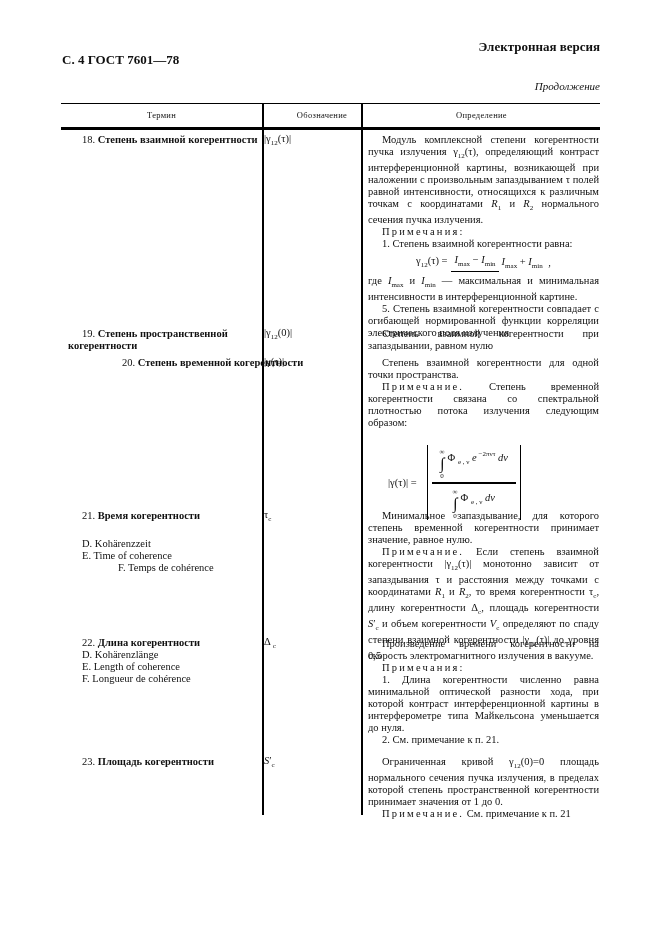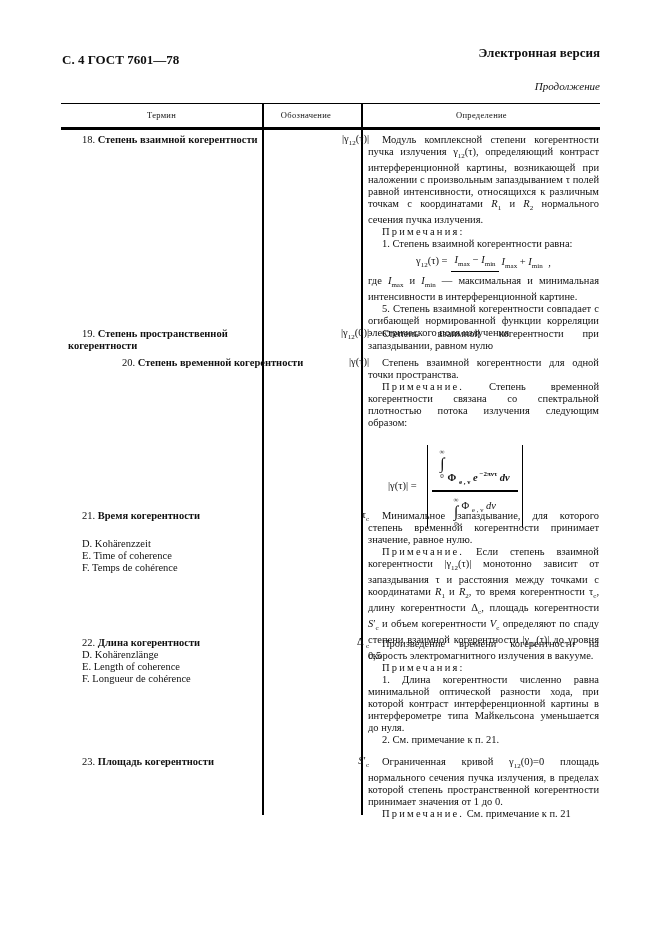--- a/index.html
+++ b/index.html
@@ -1,39 +1,39 @@
 <!DOCTYPE html>
 <html><head>
   <meta charset="utf-8">
   <style>
     html, body { margin: 0; padding: 0; background: #ffffff; }
     body {
       width: 661px; height: 936px; position: relative; overflow: hidden;
       font-family: "Liberation Serif", "DejaVu Serif", serif; color: #111;
     }
     .hdr-left { position: absolute; left: 62px; top: 52px; font-weight: bold; font-size: 13px; }
-    .hdr-right { position: absolute; right: 61px; top: 45px; font-weight: bold; font-size: 13px; }
+    .hdr-right { position: absolute; right: 61px; top: 39px; font-weight: bold; font-size: 13px; }
     .continued { position: absolute; right: 61px; top: 80px; font-style: italic; font-size: 11px; }
 
     .hline-top { position: absolute; left: 61px; width: 539px; top: 103px; height: 1px; background: #000; }
     .hline-thick { position: absolute; left: 61px; width: 539px; top: 127px; height: 3px; background: #000; }
     .vline { position: absolute; width: 2px; background: #000; top: 103px; height: 712px; }
     .vline.v1 { left: 262px; }
     .vline.v2 { left: 361px; }
 
     .colhead { position: absolute; top: 110px; font-size: 8.5px; letter-spacing: 0.3px; text-align: center; }
     .ch1 { left: 61px; width: 201px; }
-    .ch2 { left: 264px; width: 84px; }
+    .ch2 { left: 280px; width: 84px; }
     .ch3 { left: 363px; width: 237px; }
 
     .term { position: absolute; left: 68px; width: 192px; font-size: 10.5px; line-height: 12px; }
     .term .name { font-weight: bold; text-align: center; }
     .term .lang { display: block; padding-left: 14px; font-weight: normal; }
 
-    .sym { position: absolute; left: 264px; width: 105px; text-align: right; font-size: 10.5px; }
+    .sym { position: absolute; left: 264px; width: 105px; text-align: left; font-size: 10.5px; }
     .sym sub { font-size: 7px; }
 
     .def { position: absolute; left: 368px; width: 231px; font-size: 10.5px; line-height: 12px; text-align: justify; }
     .def p { margin: 0; text-indent: 14px; }
     .def p.noind { text-indent: 0; }
     .spaced { letter-spacing: 2.2px; }
     .def sub { font-size: 7px; }
 
     .formula1 { display: flex; align-items: center; justify-content: center; margin: 4px 0 3px 0; font-size: 10.5px; }
     .frac { display: inline-flex; flex-direction: row; align-items: center; margin-left: 4px; }
@@ -106,41 +106,41 @@
   <div class="formula2">
     <span>|γ(τ)| =</span>
     <span class="absbox">
       <span class="frac2">
         <span class="n2">
           <span class="integral">
               <span>∞</span>
               <span class="sign">∫</span>
               <span>0</span>
             </span>
-          <span style="margin-top:20px;font-weight:bold;">Φ <sub>e , ν</sub> <i>e</i><span class="sup"> −2πντ</span> <i>dν</i></span>
+          <span style="margin-top:0;">Φ <sub>e , ν</sub> <i>e</i><span class="sup"> −2πντ</span> <i>dν</i></span>
         </span>
         <span class="d2">
           <span class="integral">
               <span>∞</span>
               <span class="sign">∫</span>
               <span>0</span>
             </span>
           <span style="margin-top:4px;">Φ <sub>e , ν</sub> <i>dν</i></span>
         </span>
       </span>
     </span>
   </div>
 </div>
 
 <div class="term" style="top:510px; left:82px;">
   <span>21.</span>
   <span class="name">Время когерентности</span>
   <span class="lang" style="padding-left:0;margin-top:16px;">D. Kohärenzzeit</span>
   <span class="lang" style="padding-left:0;">E. Time of coherence</span>
-  <span class="lang" style="padding-left:0;">F. Temps de cohérence</span>
+  <span class="lang" style="padding-left:0;margin-left:36px;">F. Temps de cohérence</span>
 </div>
 <div class="sym" style="top:509px;">τ<sub>c</sub></div>
 <div class="def" style="top:510px;">
   <p>Минимальное запаздывание, для которого степень временной когерентности принимает значение, равное нулю.</p>
   <p><span class="spaced">Примечание.</span> Если степень взаимной когерентности |γ<sub>12</sub>(τ)| монотонно зависит от запаздывания τ и расстояния между точками с координатами <i>R</i><sub>1</sub> и <i>R</i><sub>2</sub>, то время когерентности τ<sub>c</sub>, длину когерентности Δ<sub>c</sub>, площадь когерентности <i>S</i>′<sub>c</sub> и объем когерентности <i>V</i><sub>c</sub> определяют по спаду степени взаимной когерентности |γ<sub>12</sub>(τ)| до уровня 0,5</p>
 </div>
 
 <div class="term" style="top:637px; left:82px;">
   <span>22.</span>
   <span class="name">Длина когерентности</span>

